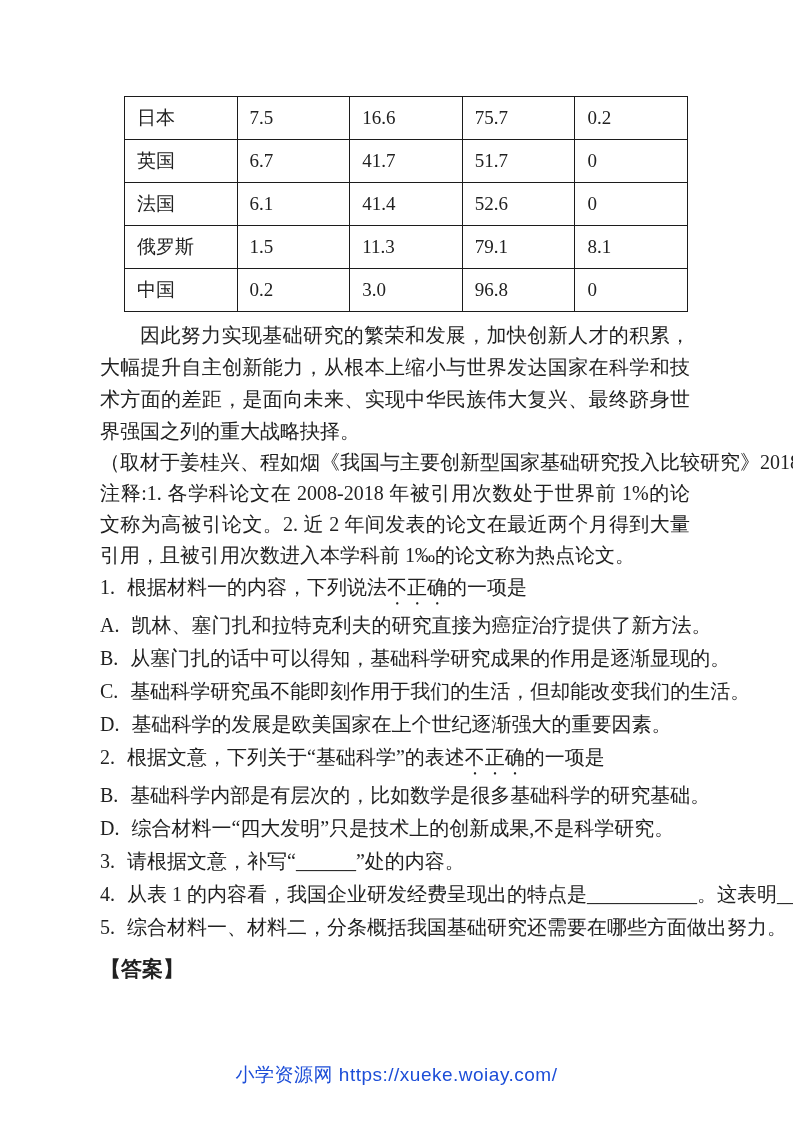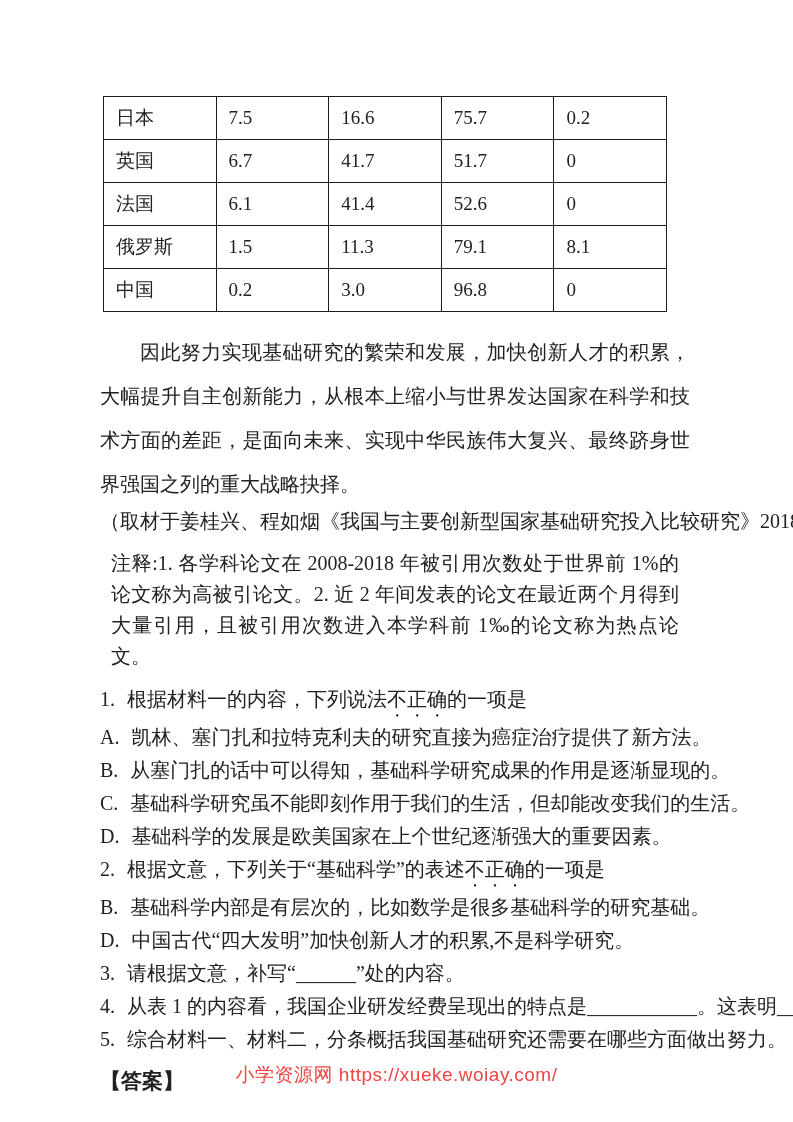--- a/index.html
+++ b/index.html
@@ -16,46 +16,46 @@
     position: absolute;
     left: 100px;
     top: 96px;
     width: 590px;
     font-size: 20px;
   }
   table.data-table {
     border-collapse: collapse;
     table-layout: fixed;
     width: 564px;
-    margin-left: 3px;
+    margin-left: 24px;
   }
   table.data-table td {
     border: 1px solid #1c1c1c;
     width: 20%;
     height: 42px;
     padding: 0 0 0 12px;
     vertical-align: middle;
     font-size: 19px;
     white-space: nowrap;
     overflow: hidden;
   }
   .para-conclusion {
-    margin: 18px 0 0 0;
-    line-height: 44px;
+    margin: 7px 0 0 0;
+    line-height: 32px;
     text-indent: 2em;
     text-align: justify;
   }
   .attribution {
     margin: 0;
     line-height: 31px;
     text-align: right;
     white-space: nowrap;
   }
   .notes {
-    margin: 11px;
+    margin: 0;
     line-height: 31px;
     text-align: justify;
   }
   .qline {
     margin: 0;
     line-height: 33px;
     white-space: nowrap;
   }
   .qnum, .opt-label { margin-right: 12px; }
   .emph {
@@ -72,21 +72,21 @@
     font-size: 21px;
   }
   .footer {
     position: absolute;
     left: 0;
     right: 0;
     top: 1062px;
     text-align: center;
     font-family: "Liberation Sans", "DejaVu Sans", sans-serif;
     font-size: 19px;
-    color: #ef4444;
+    color: #1d4ed8;
     letter-spacing: 0.5px;
   }
 </style>
 </head>
 <body>
 
 <div class="page">
   <div class="content">
 
     <table class="data-table">
@@ -136,21 +136,21 @@
     <p class="notes">注释:1. 各学科论文在 2008-2018 年被引用次数处于世界前 1%的论文称为高被引论文。2. 近 2 年间发表的论文在最近两个月得到大量引用，且被引用次数进入本学科前 1‰的论文称为热点论文。</p>
 
     <p class="qline"><span class="qnum">1.</span><span>根据材料一的内容，下列说法</span><span class="emph">不正确</span><span>的一项是</span></p>
     <p class="qline"><span class="opt-label">A.</span><span>凯林、塞门扎和拉特克利夫的研究直接为癌症治疗提供了新方法。</span></p>
     <p class="qline"><span class="opt-label">B.</span><span>从塞门扎的话中可以得知，基础科学研究成果的作用是逐渐显现的。</span></p>
     <p class="qline"><span class="opt-label">C.</span><span>基础科学研究虽不能即刻作用于我们的生活，但却能改变我们的生活。</span></p>
     <p class="qline"><span class="opt-label">D.</span><span>基础科学的发展是欧美国家在上个世纪逐渐强大的重要因素。</span></p>
 
     <p class="qline"><span class="qnum">2.</span><span>根据文意，下列关于“基础科学”的表述</span><span class="emph">不正确</span><span>的一项是</span></p>
     <p class="qline"><span class="opt-label">B.</span><span>基础科学内部是有层次的，比如数学是很多基础科学的研究基础。</span></p>
-    <p class="qline"><span class="opt-label">D.</span><span>中国古代“四大发明”加快创新人才的积累,不是科学研究。</span></p>
+    <p class="qline"><span class="opt-label">D.</span><span>综合材料一“四大发明”只是技术上的创新成果,不是科学研究。</span></p>
 
     <p class="qline"><span class="qnum">3.</span><span>请根据文意，补写“______”处的内容。</span></p>
     <p class="qline"><span class="qnum">4.</span><span>从表 1 的内容看，我国企业研发经费呈现出的特点是___________。这表明___________。</span></p>
     <p class="qline"><span class="qnum">5.</span><span>综合材料一、材料二，分条概括我国基础研究还需要在哪些方面做出努力。</span></p>
 
     <p class="answer-label">【答案】</p>
   </div>
 
   <div class="footer">
     <span>小学资源网</span>

